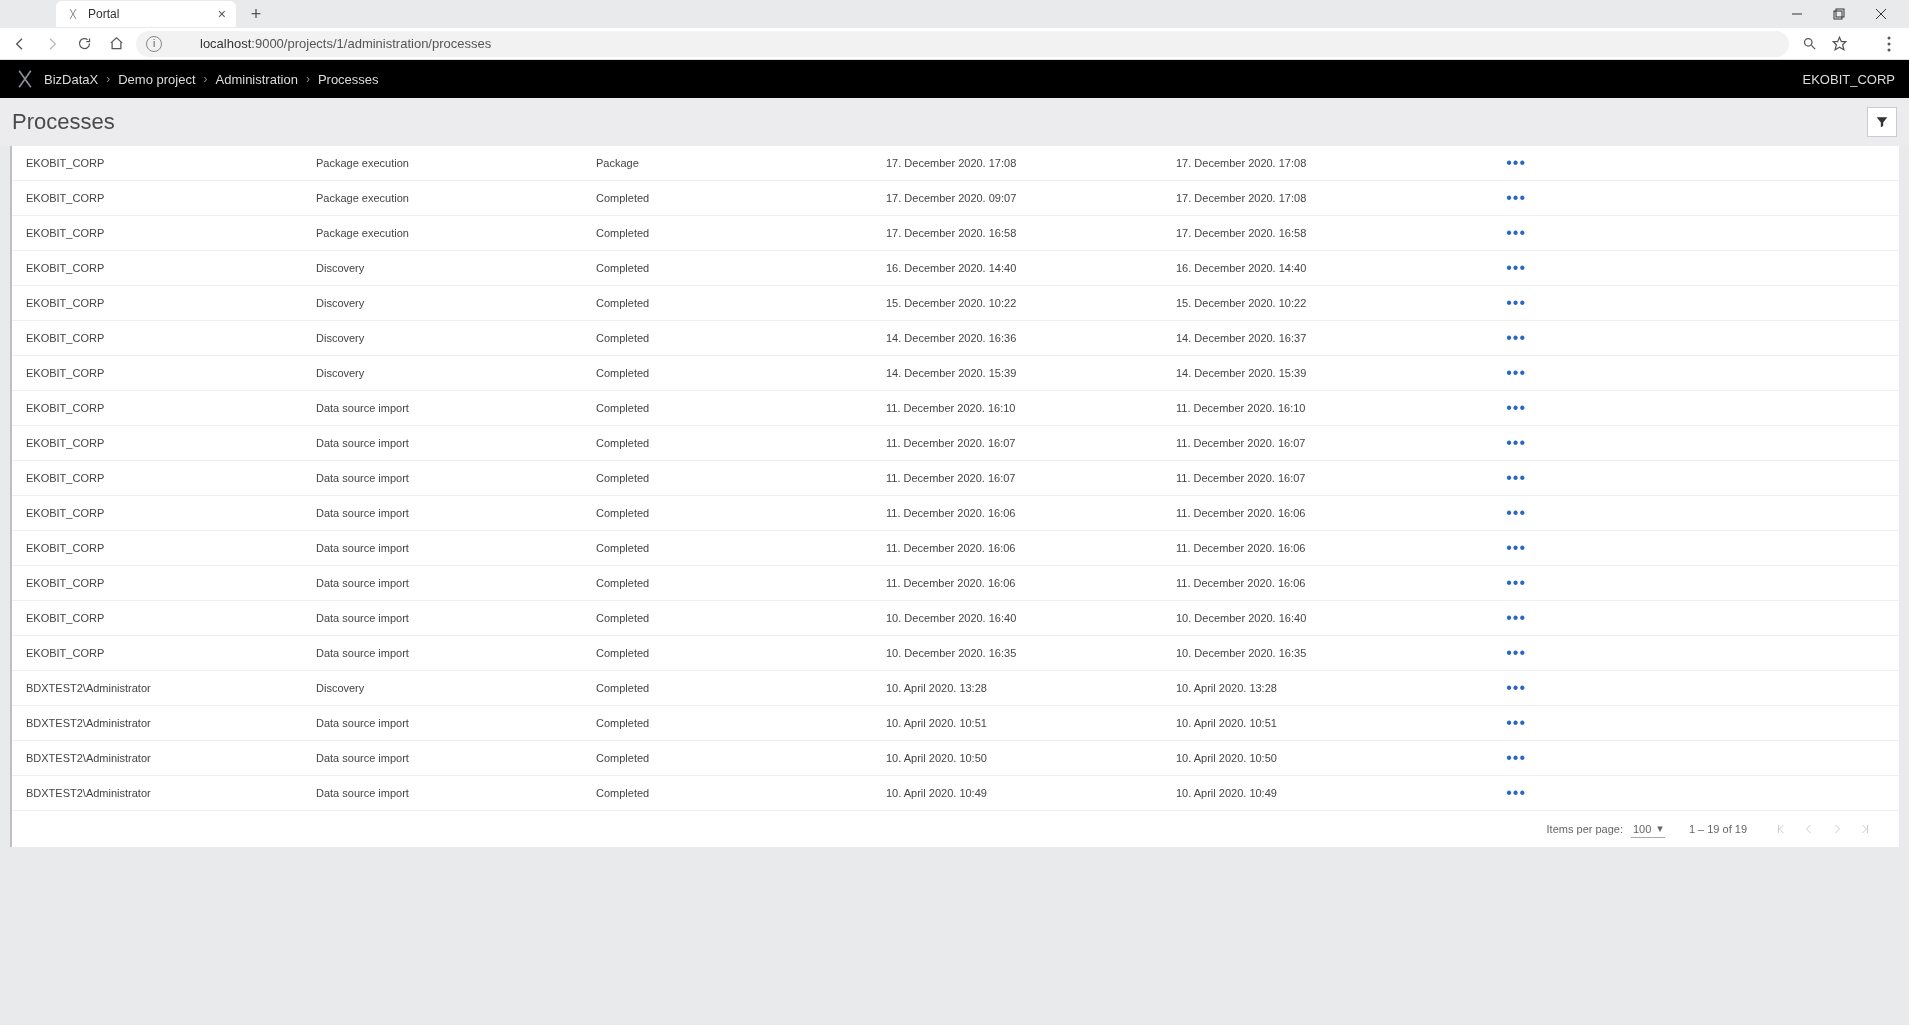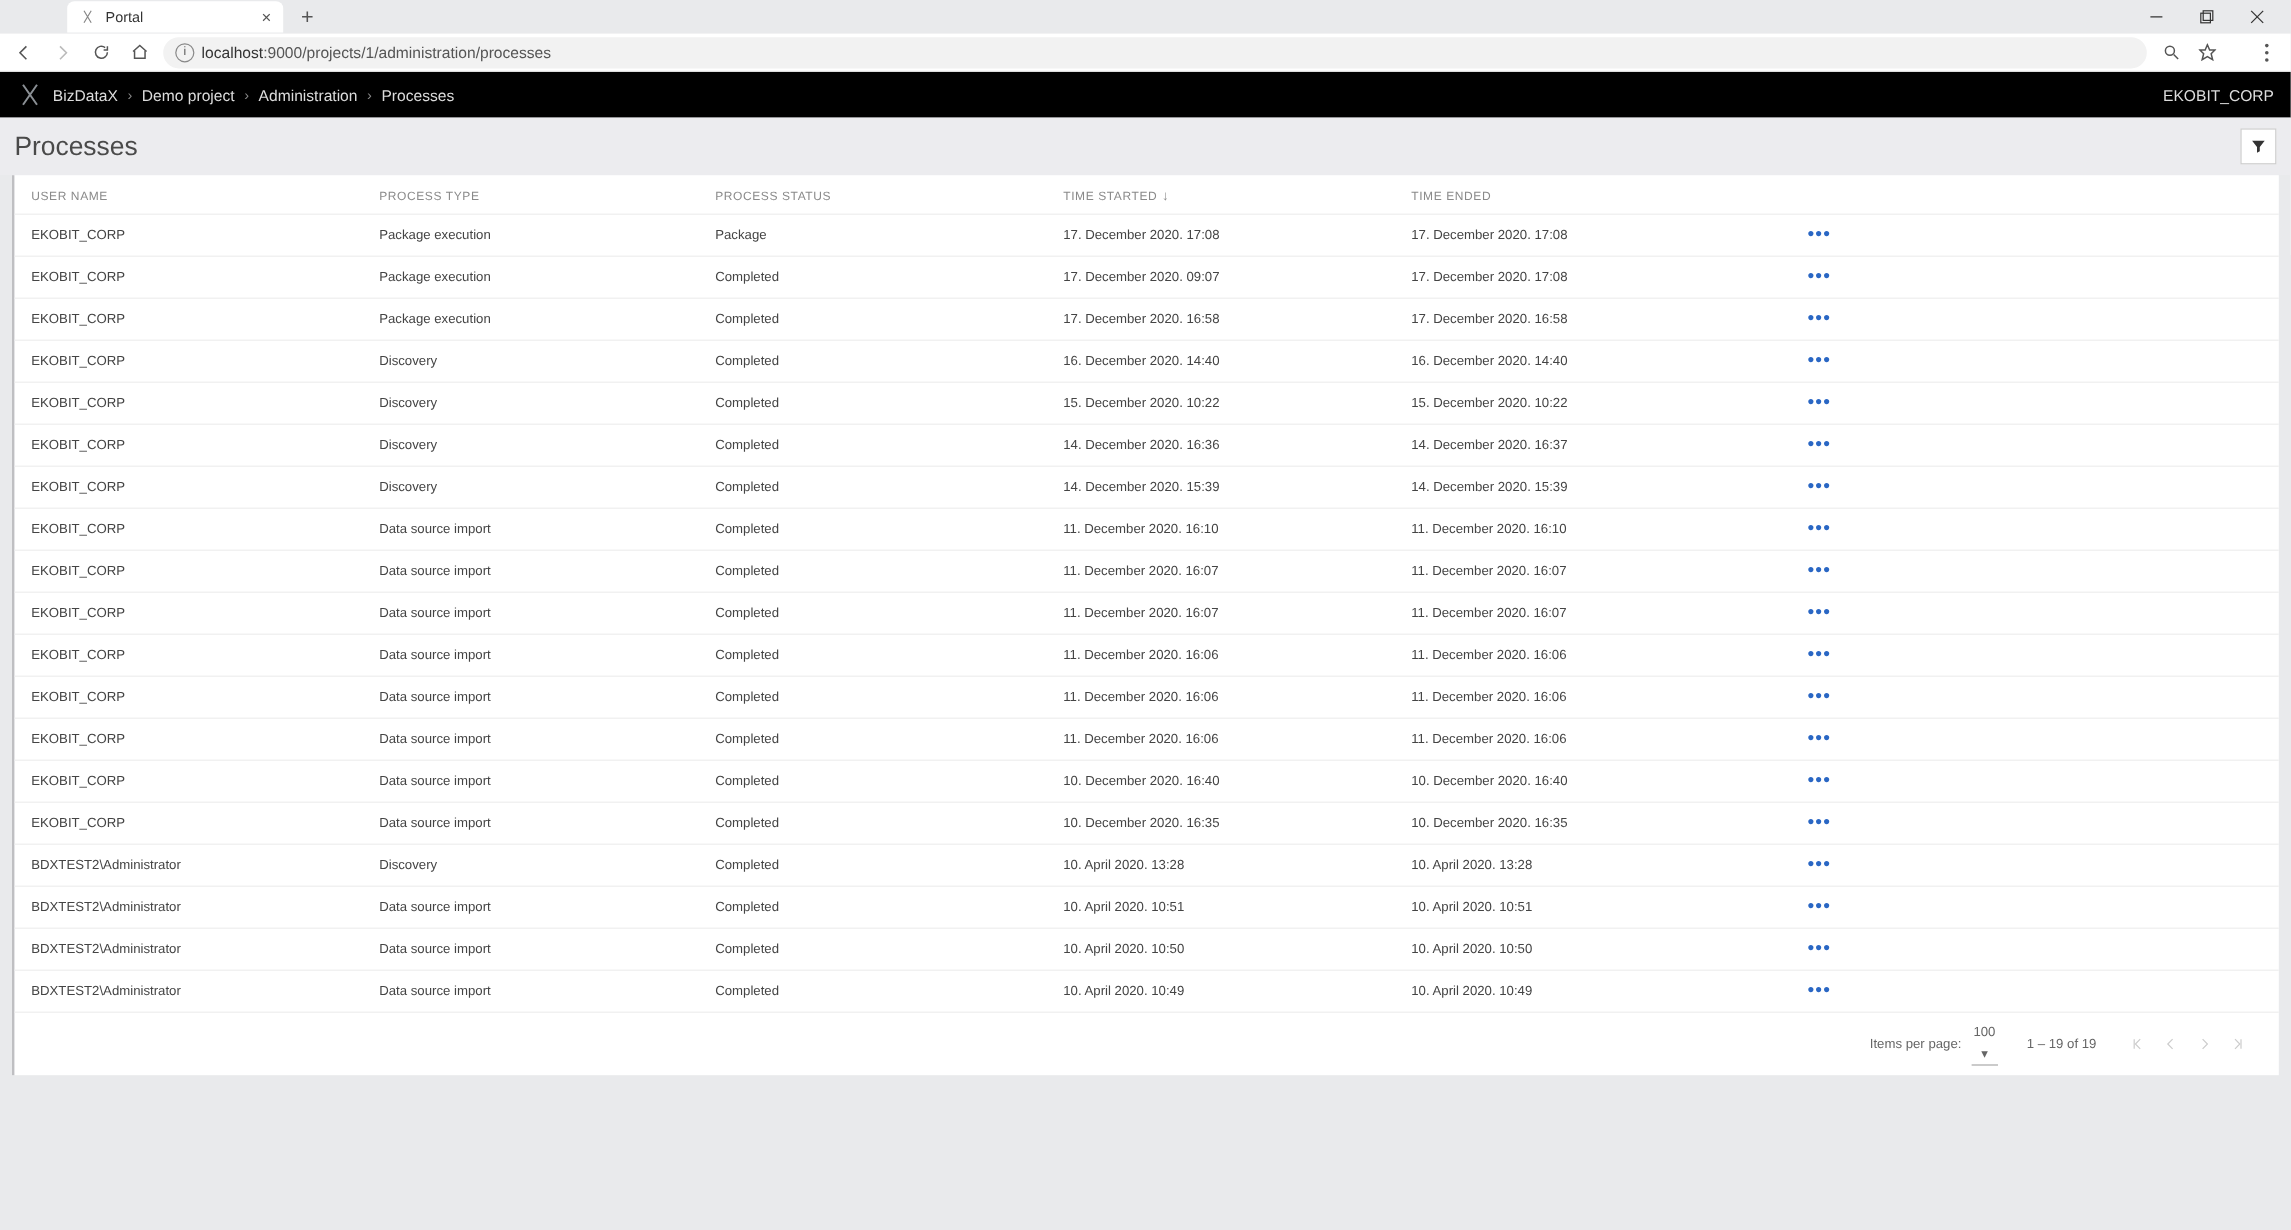--- a/index.html
+++ b/index.html
@@ -15,21 +15,21 @@
     .new-tab { margin-left: 8px; color: #555; font-size: 18px; width: 24px; height: 24px; display:flex; align-items:center; justify-content:center; cursor:pointer; }
     .window-controls { margin-left: auto; display: flex; gap: 2px; }
     .win-btn { width: 40px; height: 26px; display:flex; align-items:center; justify-content:center; color:#333; cursor:pointer; }
 
     .nav-bar { background: #fff; height: 32px; display: flex; align-items: center; padding: 0 8px; gap: 8px; border-bottom: 1px solid #ddd; }
     .nav-btn { width: 24px; height: 24px; display:flex; align-items:center; justify-content:center; color:#555; cursor:pointer; border-radius:50%; }
     .nav-btn.disabled { color: #bbb; }
     .url-bar { flex:1; display:flex; align-items:center; gap:6px; padding: 0 10px; height:26px; border-radius:14px; background:#f2f2f2; color:#555; }
     .url-bar .info-icon { width:16px; height:16px; display:flex; align-items:center; justify-content:center; border:1px solid #888; border-radius:50%; font-size:10px; }
     .url-bar .url-text { color:#555; font-size:13px; }
-    .url-bar .url-text .host { color:#333; }
+    .url-bar .url-text .host { color:#333;margin-left:32px; }
     .right-icons { display:flex; gap:6px; align-items:center; }
     .icon-btn { width:24px; height:24px; display:flex; align-items:center; justify-content:center; color:#555; cursor:pointer; }
 
     
     .app-header { background:#000000; color:#dcdcdc; height:38px; display:flex; align-items:center; padding:0 14px; gap:8px; }
     .app-logo { width:22px; height:22px; display:flex; align-items:center; justify-content:center; }
     .breadcrumbs { display:flex; align-items:center; gap:8px; font-size:13px; }
     .breadcrumbs a { color:#dcdcdc; text-decoration:none; cursor:pointer; }
     .breadcrumbs .chev { color:#888; font-size:12px; }
     .header-right { margin-left:auto; font-size:13px; }
@@ -47,21 +47,21 @@
     .sort-ind { font-size:11px; }
 
     .tbody { }
     .row { display:grid; grid-template-columns: 290px 280px 290px 290px 290px 60px; padding: 8px 14px; font-size:11px; color:#444; border-bottom:1px solid #eee; align-items:center; }
     .row-actions { display:flex; justify-content:flex-end; }
     .more { color:#2a67c4; letter-spacing:1px; font-size:16px; cursor:pointer; }
 
     
     .pagination-bar { display:flex; align-items:center; justify-content:flex-end; gap:24px; padding: 8px 24px; color:#666; font-size:11px; }
     .items-per { display:flex; align-items:center; gap:8px; }
-    .ipp-select { display:flex; align-items:center; gap:6px; border-bottom:1px solid #aaa; padding:2px 2px; cursor:pointer;flex-direction:column; }
+    .ipp-select { display:flex; align-items:center; gap:6px; border-bottom:1px solid #aaa; padding:2px 2px; cursor:pointer; }
     .page-nav { display:flex; gap:8px; }
     .page-nav .pbtn { width:20px; height:20px; display:flex; align-items:center; justify-content:center; color:#888; cursor:pointer; }
     .page-nav .pbtn.disabled { color:#ccc; }
 
     svg { display:block; }
   </style>
 </head>
 <body>
 
 <div class="browser-chrome">
@@ -171,39 +171,20 @@
   <div class="page-title">Processes</div>
   <div class="filter-btn">
     <svg width="14" height="14" viewBox="0 0 24 24" fill="#333">
         <path d="M3 4h18l-7 9v6l-4 2v-8z"></path>
       </svg>
   </div>
 </div>
 
 <div class="content">
   <div class="table-wrap">
-    <div class="thead">
-      <div class="th">
-          <span>USER NAME</span>
-        </div>
-      <div class="th">
-          <span>PROCESS TYPE</span>
-        </div>
-      <div class="th">
-          <span>PROCESS STATUS</span>
-        </div>
-      <div class="th">
-        <span>TIME STARTED</span>
-        <span class="sort-ind">↓</span>
-      </div>
-      <div class="th">
-          <span>TIME ENDED</span>
-        </div>
-      <div></div>
-    </div>
     <div class="tbody" id="tbody">
         <div class="row">
           <div>EKOBIT_CORP</div>
           <div>Package execution</div>
           <div>Package</div>
           <div>17. December 2020. 17:08</div>
           <div>17. December 2020. 17:08</div>
           <div class="row-actions">
             <span class="more">•••</span>
           </div>

